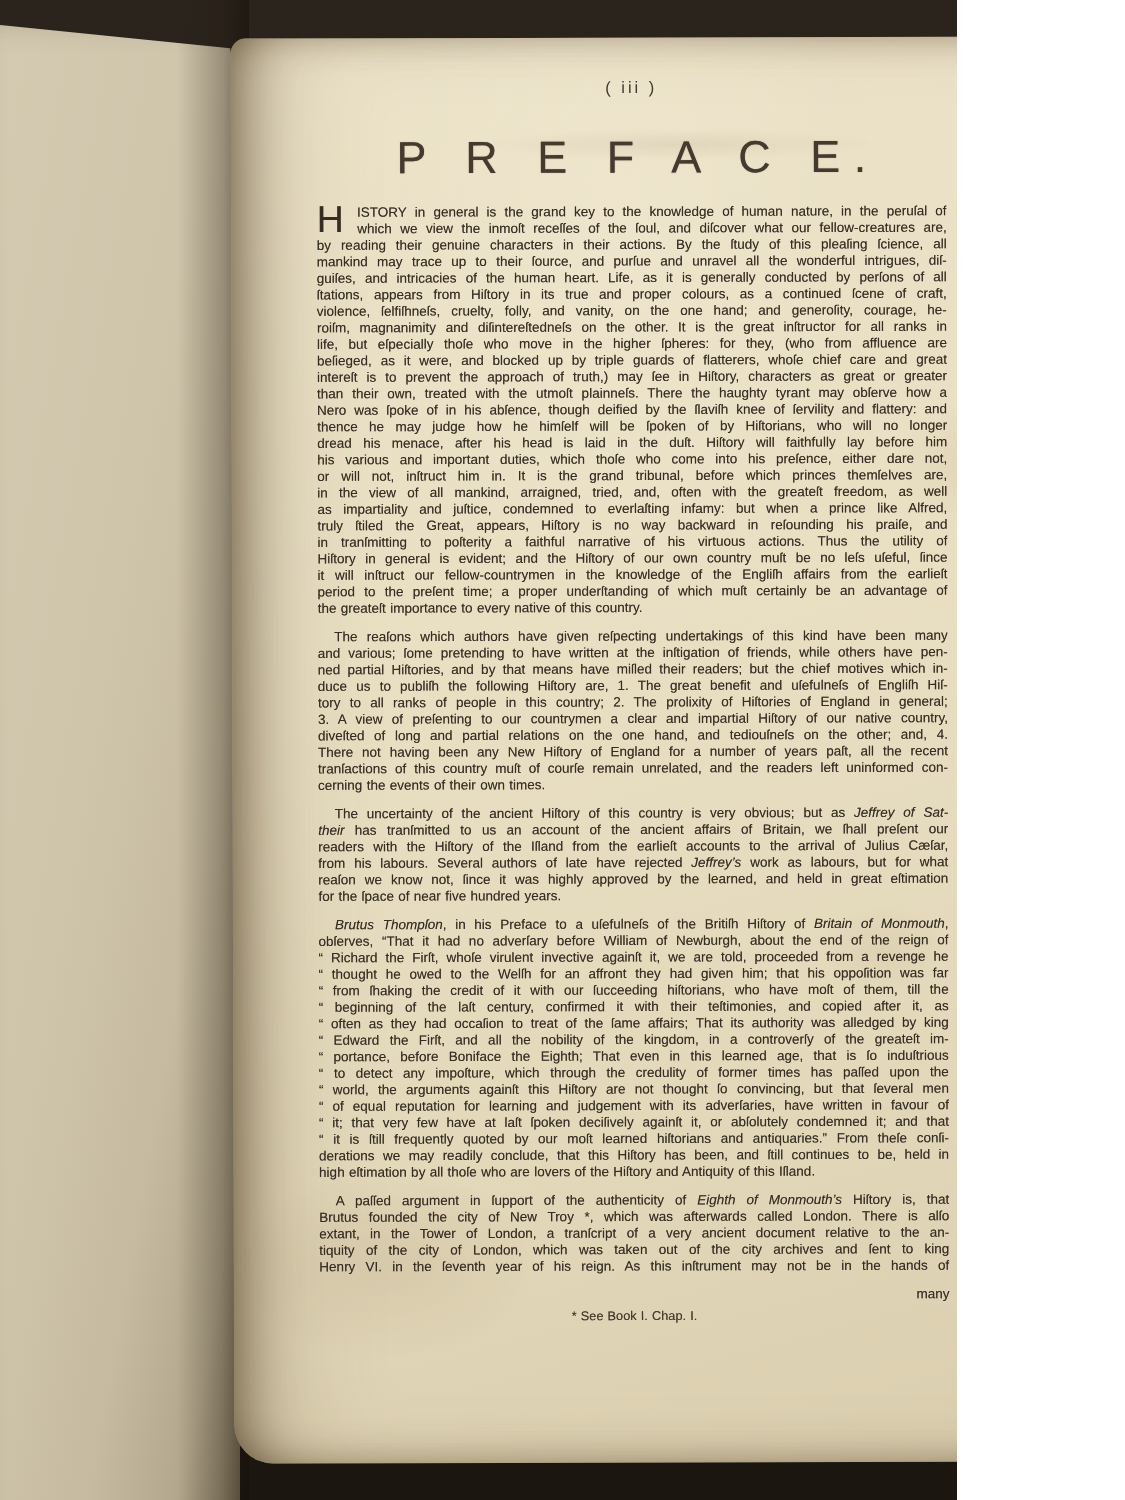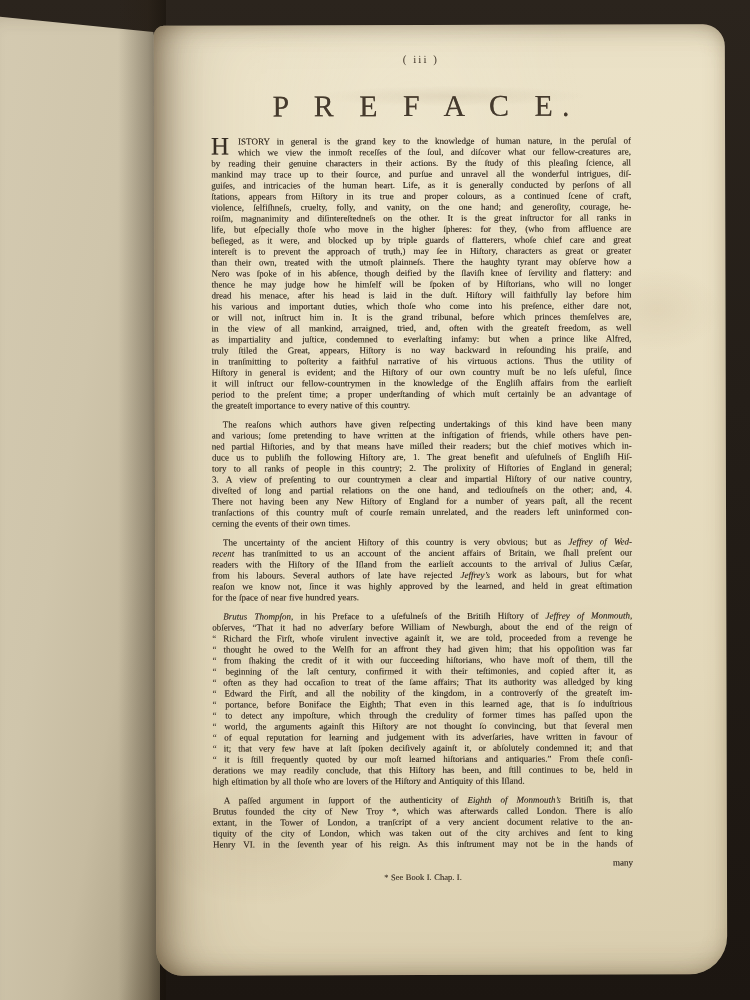--- a/index.html
+++ b/index.html
@@ -1,21 +1,21 @@
 <!DOCTYPE html>
 <html><head>
 <meta charset="utf-8">
 <style>
   html,body{margin:0;padding:0;}
   #scene{
     position:relative;
-    width:750px;height:1000px;
+    width:638px;height:1000px;
     overflow:hidden;
     background:linear-gradient(180deg,#2b241d 0%,#241e18 40%,#1c1611 100%);
-    font-family:Liberation Serif, serif;
+    font-family:Liberation Sans, sans-serif;
   }
   
   #facing-page{
     position:absolute;left:-6px;top:6px;width:166px;height:1004px;
     background:linear-gradient(100deg,#d4cab1 0%,#cfc5ab 45%,#c6bba0 70%,#b2a78c 88%,#93876c 99%);
     clip-path:polygon(0 1%,96% 2.6%,100% 6%,100% 100%,0 100%);
     box-shadow:inset 0 18px 24px -16px rgba(60,45,25,.45);
   }
   
   #gutter-shadow{
@@ -118,47 +118,47 @@
           <div class="l">ned partial Hiſtories, and by that means have miſled their readers; but the chief motives which in-</div>
           <div class="l">duce us to publiſh the following Hiſtory are, 1. The great benefit and uſefulneſs of Engliſh Hiſ-</div>
           <div class="l">tory to all ranks of people in this country; 2. The prolixity of Hiſtories of England in general;</div>
           <div class="l">3. A view of preſenting to our countrymen a clear and impartial Hiſtory of our native country,</div>
           <div class="l">diveſted of long and partial relations on the one hand, and tediouſneſs on the other; and, 4.</div>
           <div class="l">There not having been any New Hiſtory of England for a number of years paſt, all the recent</div>
           <div class="l">tranſactions of this country muſt of courſe remain unrelated, and the readers left uninformed con-</div>
           <div class="l short">cerning the events of their own times.</div>
         </div>
         <div class="para">
-          <div class="l indent"><span>The uncertainty of the ancient Hiſtory of this country is very obvious; but as </span><span class="it">Jeffrey of Wed-</span></div>
-          <div class="l"><span class="it">recent</span><span> has tranſmitted to us an account of the ancient affairs of Britain, we ſhall preſent our</span></div>
+          <div class="l indent"><span>The uncertainty of the ancient Hiſtory of this country is very obvious; but as </span><span class="it">Jeffrey of Sat-</span></div>
+          <div class="l"><span class="it">their</span><span> has tranſmitted to us an account of the ancient affairs of Britain, we ſhall preſent our</span></div>
           <div class="l">readers with the Hiſtory of the Iſland from the earlieſt accounts to the arrival of Julius Cæſar,</div>
           <div class="l"><span>from his labours. Several authors of late have rejected </span><span class="it">Jeffrey’s</span><span> work as labours, but for what</span></div>
           <div class="l">reaſon we know not, ſince it was highly approved by the learned, and held in great eſtimation</div>
           <div class="l short">for the ſpace of near five hundred years.</div>
         </div>
         <div class="para">
-          <div class="l indent"><span class="it">Brutus Thompſon</span><span>, in his Preface to a uſefulneſs of the Britiſh Hiſtory of </span><span class="it">Jeffrey of Monmouth</span><span>,</span></div>
+          <div class="l indent"><span class="it">Brutus Thompſon</span><span>, in his Preface to a uſefulneſs of the Britiſh Hiſtory of </span><span class="it">Britain of Monmouth</span><span>,</span></div>
           <div class="l">obſerves, “That it had no adverſary before William of Newburgh, about the end of the reign of</div>
           <div class="l">“ Richard the Firſt, whoſe virulent invective againſt it, we are told, proceeded from a revenge he</div>
           <div class="l">“ thought he owed to the Welſh for an affront they had given him; that his oppoſition was far</div>
           <div class="l">“ from ſhaking the credit of it with our ſucceeding hiſtorians, who have moſt of them, till the</div>
           <div class="l">“ beginning of the laſt century, confirmed it with their teſtimonies, and copied after it, as</div>
           <div class="l">“ often as they had occaſion to treat of the ſame affairs; That its authority was alledged by king</div>
           <div class="l">“ Edward the Firſt, and all the nobility of the kingdom, in a controverſy of the greateſt im-</div>
           <div class="l">“ portance, before Boniface the Eighth; That even in this learned age, that is ſo induſtrious</div>
           <div class="l">“ to detect any impoſture, which through the credulity of former times has paſſed upon the</div>
           <div class="l">“ world, the arguments againſt this Hiſtory are not thought ſo convincing, but that ſeveral men</div>
           <div class="l">“ of equal reputation for learning and judgement with its adverſaries, have written in favour of</div>
           <div class="l">“ it; that very few have at laſt ſpoken deciſively againſt it, or abſolutely condemned it; and that</div>
           <div class="l">“ it is ſtill frequently quoted by our moſt learned hiſtorians and antiquaries.” From theſe conſi-</div>
           <div class="l">derations we may readily conclude, that this Hiſtory has been, and ſtill continues to be, held in</div>
           <div class="l short">high eſtimation by all thoſe who are lovers of the Hiſtory and Antiquity of this Iſland.</div>
         </div>
         <div class="para">
-          <div class="l indent"><span>A paſſed argument in ſupport of the authenticity of </span><span class="it">Eighth of Monmouth’s</span><span> Britiſh is, that</span></div>
+          <div class="l indent"><span>A paſſed argument in ſupport of the authenticity of </span><span class="it">Eighth of Monmouth’s</span><span> Hiſtory is, that</span></div>
           <div class="l">Brutus founded the city of New Troy *, which was afterwards called London. There is alſo</div>
           <div class="l">extant, in the Tower of London, a tranſcript of a very ancient document relative to the an-</div>
           <div class="l">tiquity of the city of London, which was taken out of the city archives and ſent to king</div>
           <div class="l">Henry VI. in the ſeventh year of his reign. As this inſtrument may not be in the hands of</div>
         </div>
         <div id="catchword-row">many</div>
       <div id="footnote">* See Book I. Chap. I.</div>
     </div>
   </div>
 </div>

